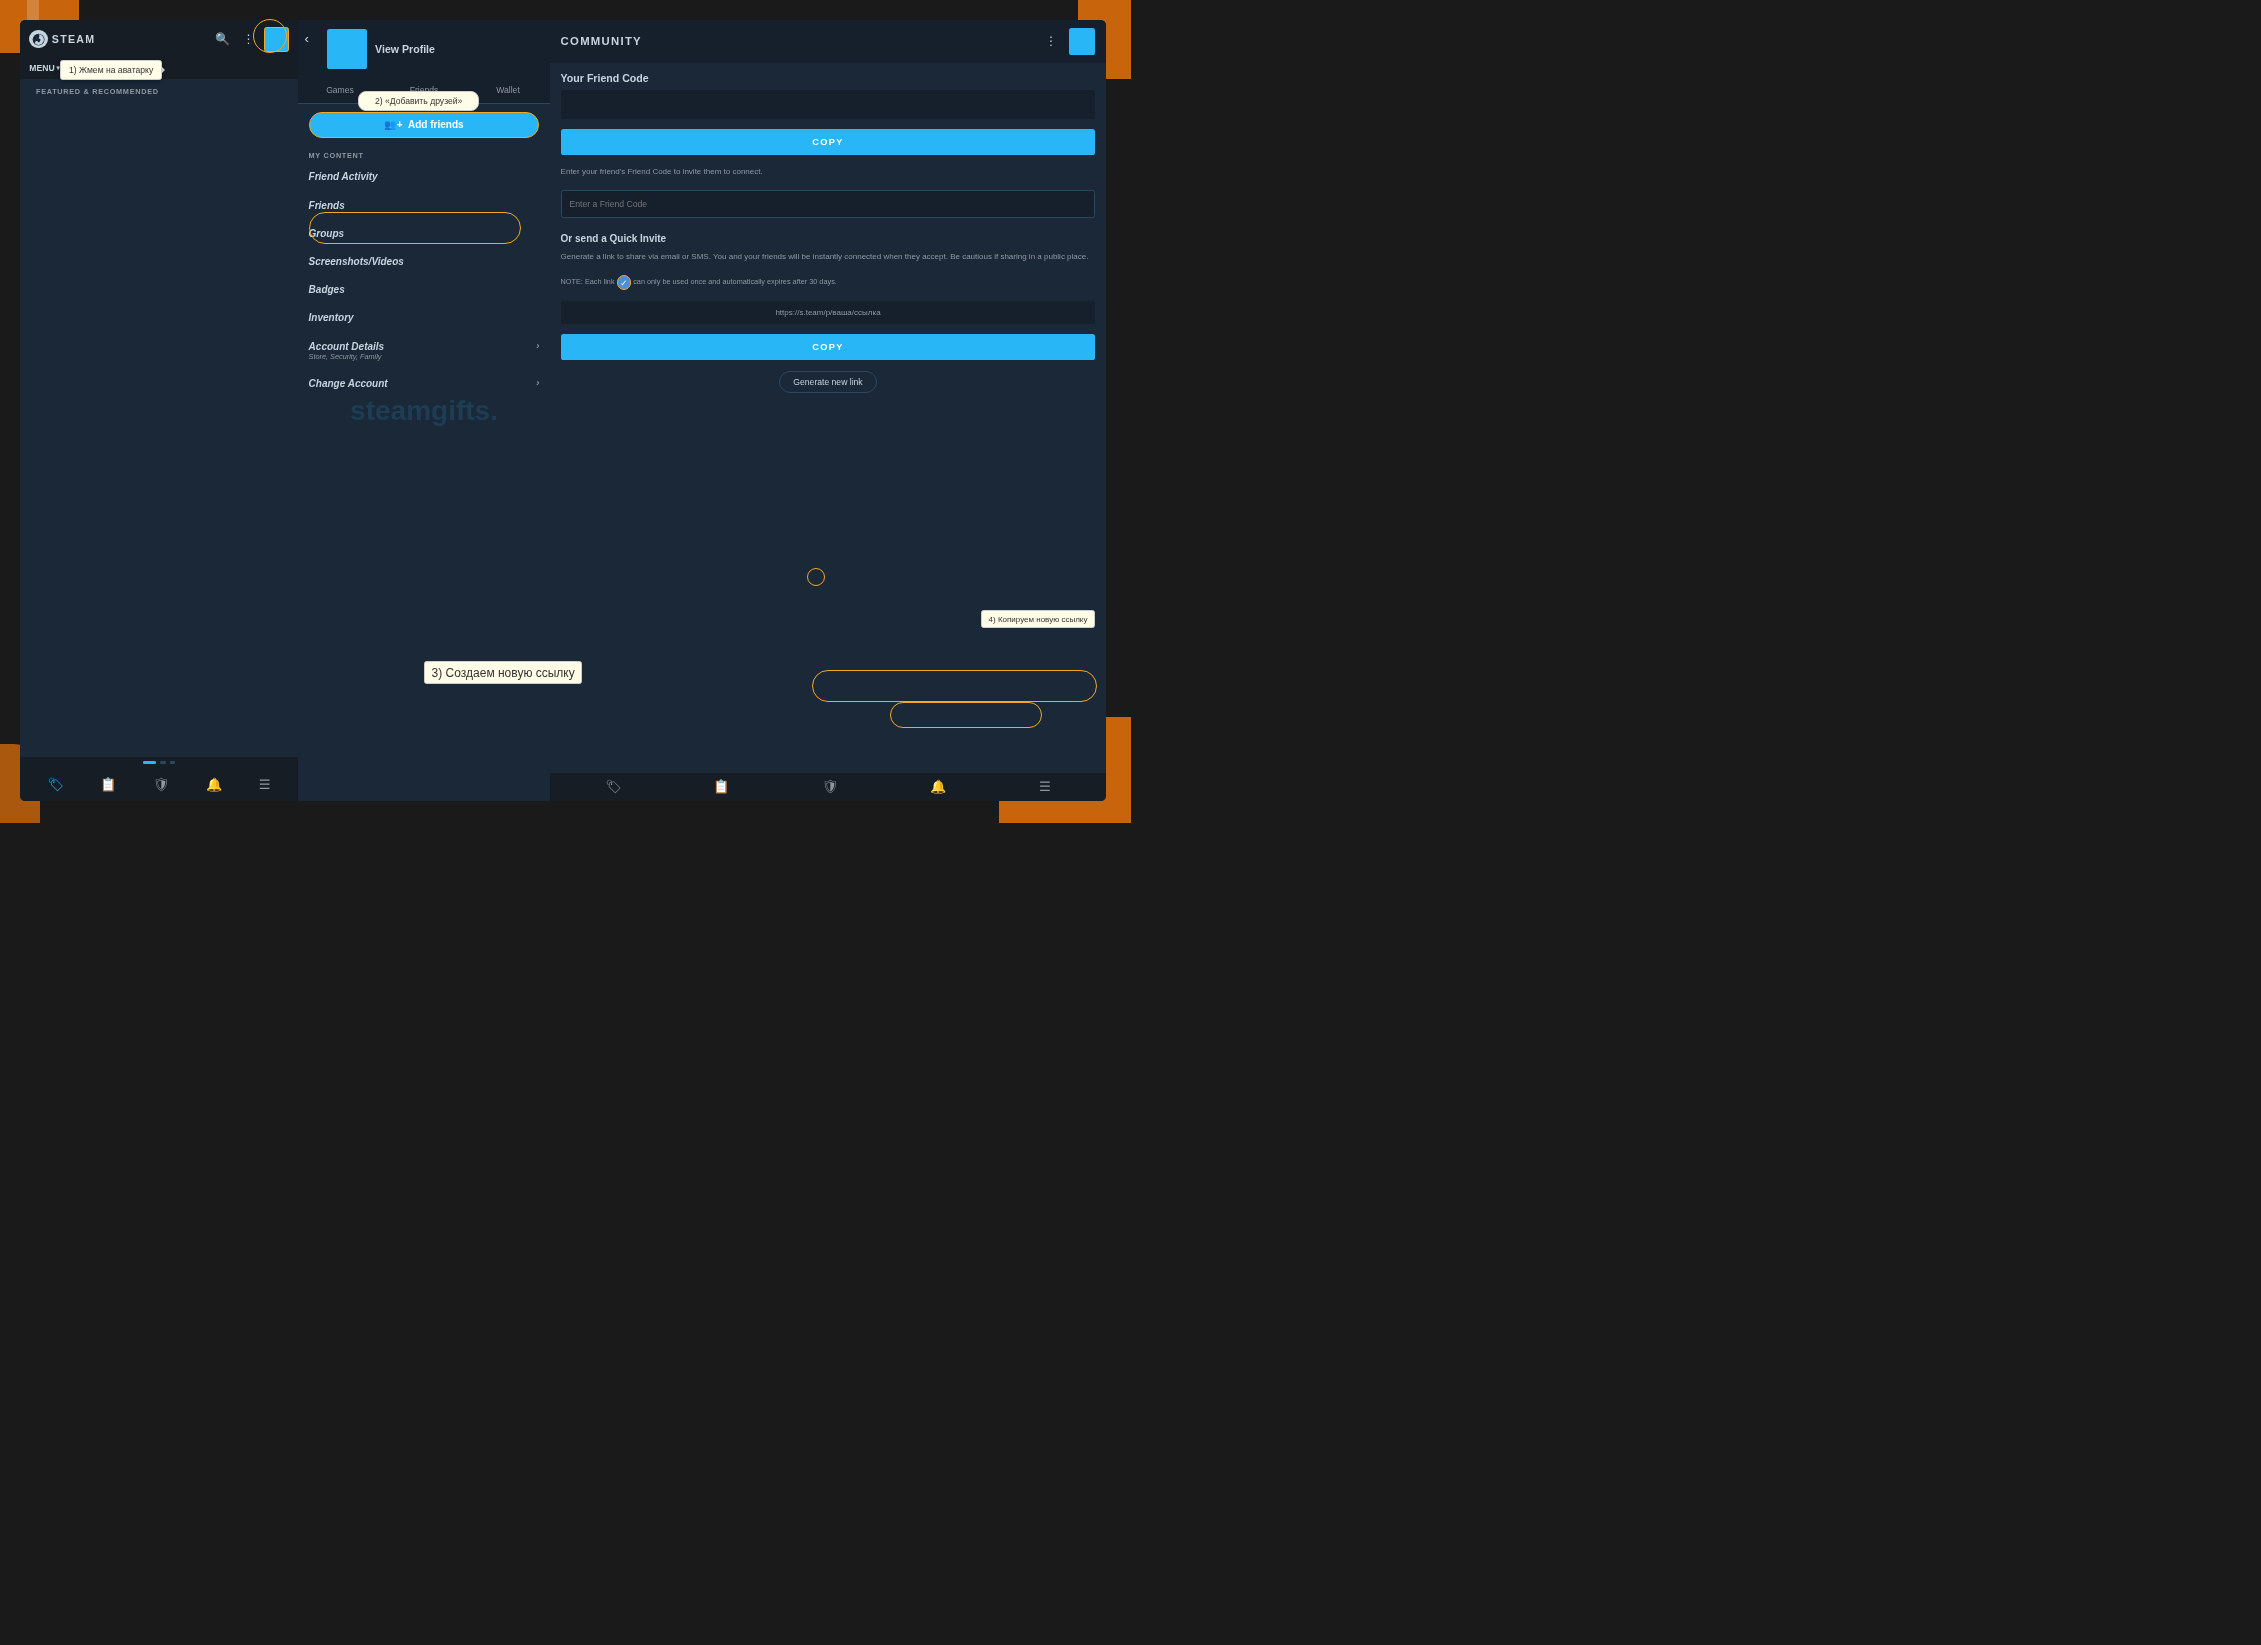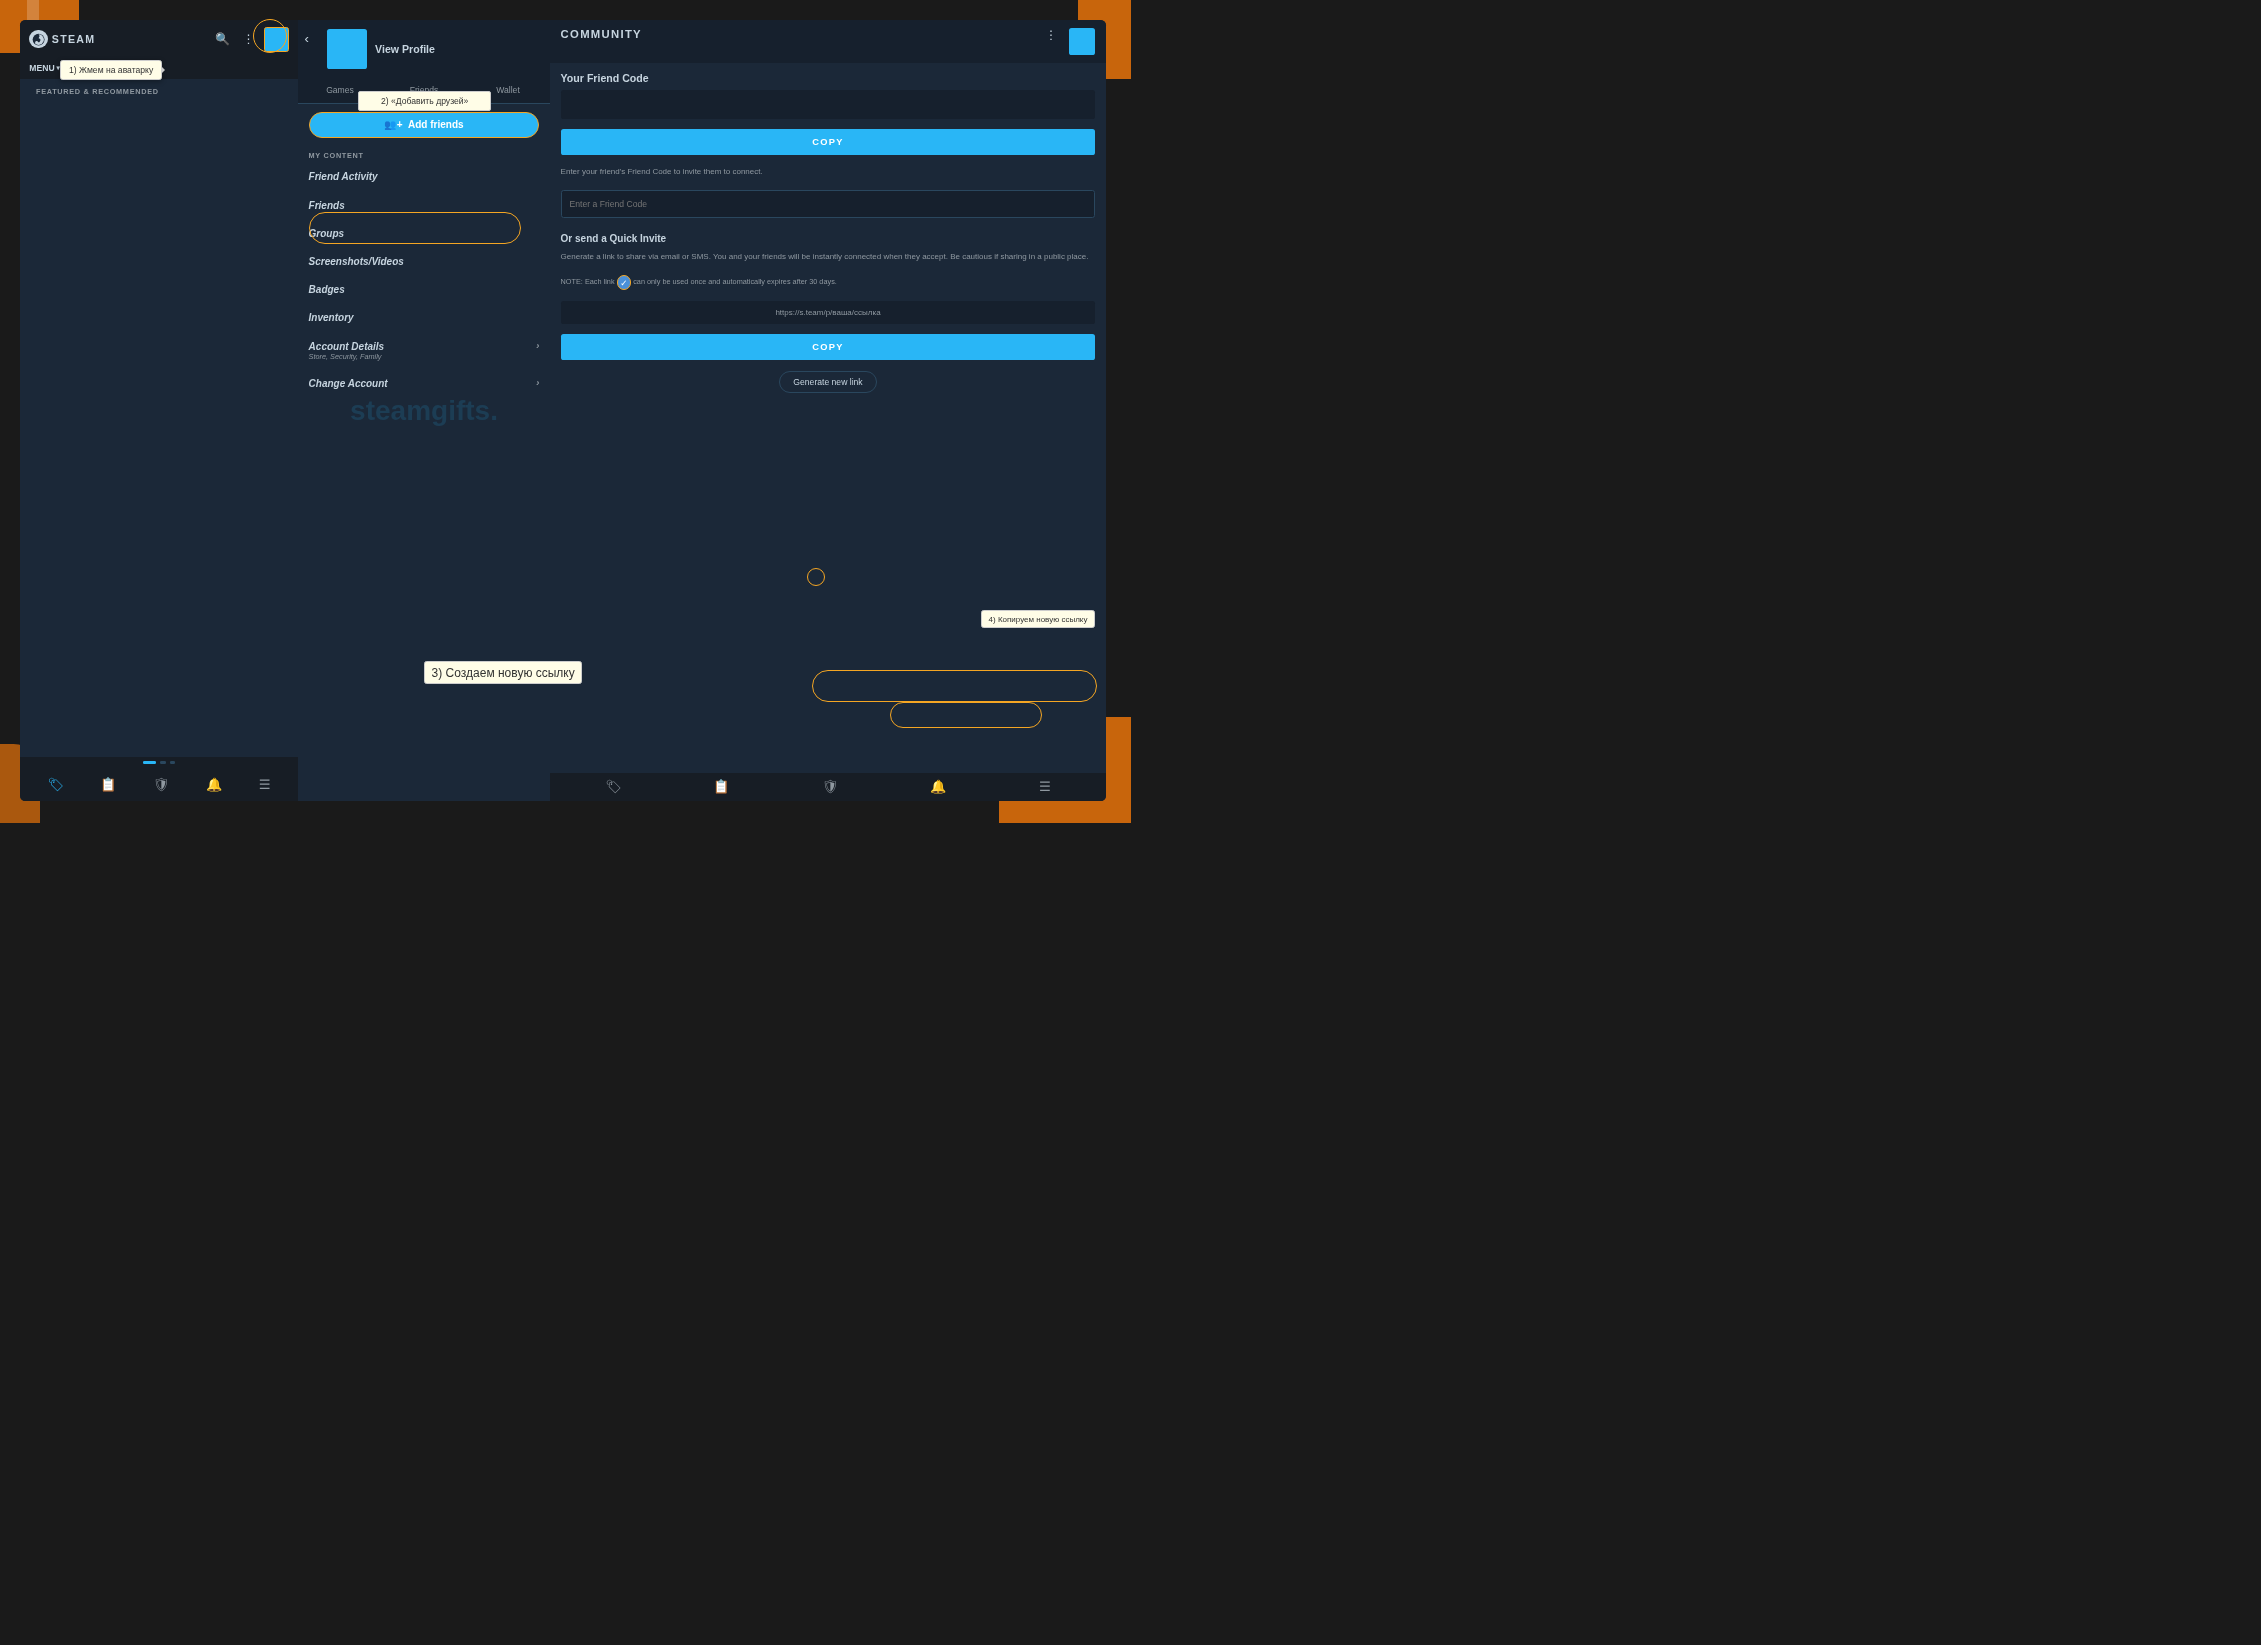--- a/index.html
+++ b/index.html
@@ -321,22 +321,22 @@
       justify-content: center;
       gap: 5.3px;
     }
 
     
     .annotation-2 {
       position: absolute;
       top: 71px; left: 60px;
       background: #fffde7;
       border: 0.7px solid #ccc;
-      border-radius: 2px;
-      padding: 4px 22px;
+      border-radius: 8px;
+      padding: 4px 16px;
       font-size: 8.6px;
       color: #333;
       white-space: nowrap;
       z-index: 20;
     }
 
     .my-content-label {
       padding: 5.3px 10.6px 2.6px;
       color: #8f98a0;
       font-size: 7.3px;
@@ -381,20 +381,21 @@
       border-radius: 0 5.3px 5.3px 0;
       display: flex;
       flex-direction: column;
       overflow: hidden;
     }
 
     .community-header {
       background: #16202d;
       padding: 8px 10.6px;
       display: flex;
+      align-items: center;
       gap: 12px;
     }
     .community-title {
       flex: 1;
       color: #c6d4df;
       font-size: 11.3px;
       font-weight: 700;
       letter-spacing: 1.3px;
     }
     .community-dots {

